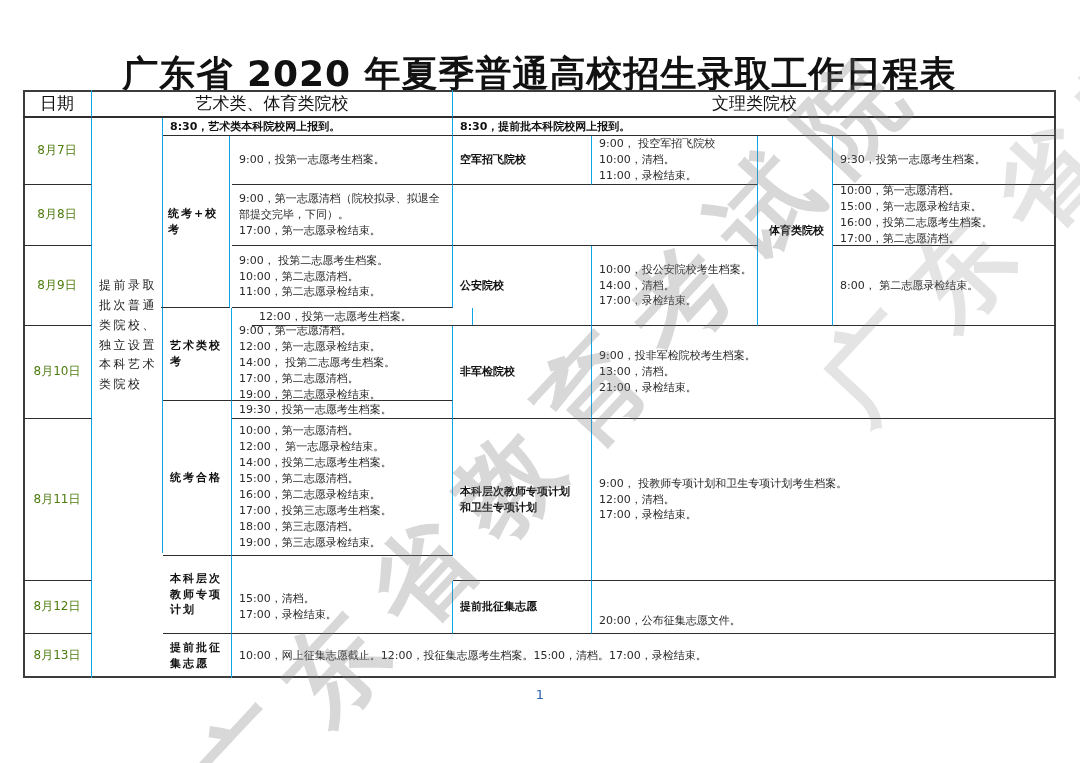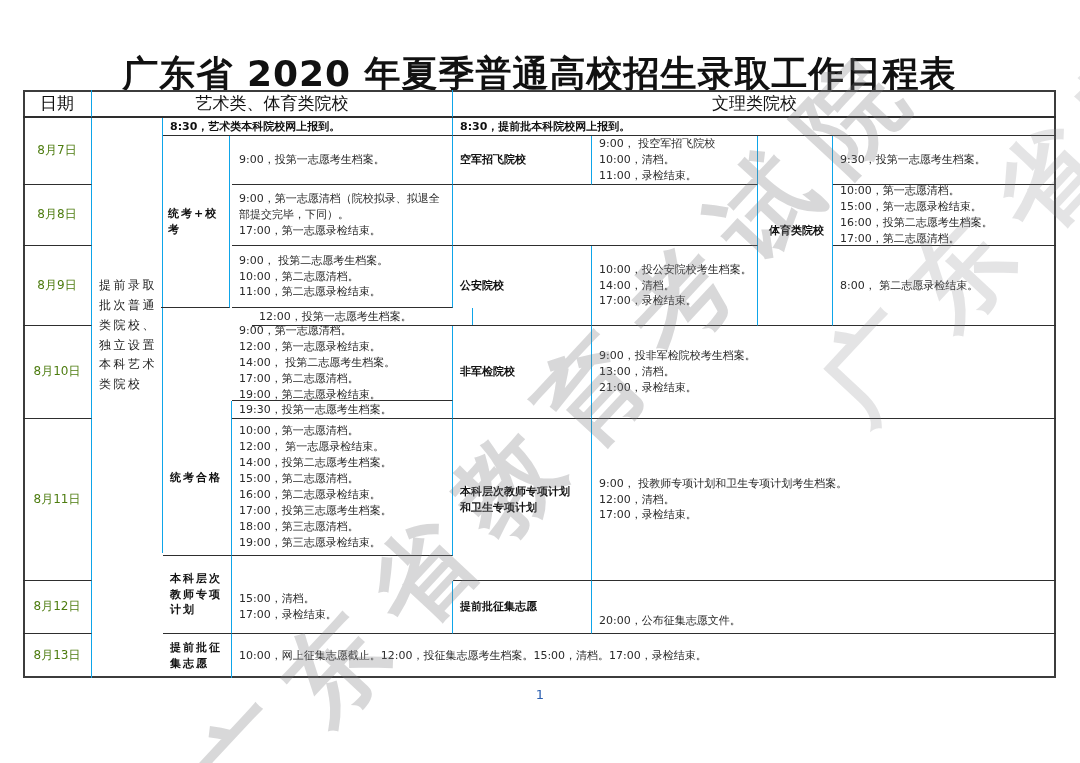--- a/index.html
+++ b/index.html
@@ -52,20 +52,21 @@
   <div class="c note eb" style="left:92px;top:118px;width:71px;height:435px;">提前录取批次普通类院校、独立设置本科艺术类院校</div>
 
   <div class="c lb topline" style="left:163px;top:118px;width:290px;height:18px;">8:30，艺术类本科院校网上报到。</div>
   <div class="c lb sp" style="left:161px;top:136px;width:69px;height:172px;">统考+校考</div>
   <div class="c" style="left:232px;top:136px;width:221px;height:49px;">9:00，投第一志愿考生档案。</div>
   <div class="c" style="left:232px;top:185px;width:221px;height:61px;">9:00，第一志愿清档（院校拟录、拟退全部提交完毕，下同）。
 17:00，第一志愿录检结束。</div>
   <div class="c" style="left:232px;top:246px;width:221px;height:62px;">9:00， 投第二志愿考生档案。
 10:00，第二志愿清档。
 11:00，第二志愿录检结束。</div>
+  <div class="c lb sp" style="left:163px;top:308px;width:69px;height:93px;">艺术类校考</div>
   <div class="c" style="left:232px;top:308px;width:221px;height:18px;margin-left:20px;">12:00，投第一志愿考生档案。</div>
   <div class="c" style="left:232px;top:326px;width:221px;height:75px;">9:00，第一志愿清档。
 12:00，第一志愿录检结束。
 14:00， 投第二志愿考生档案。
 17:00，第二志愿清档。
 19:00，第二志愿录检结束。</div>
   <div class="c lb sp" style="left:163px;top:401px;width:69px;height:155px;">统考合格</div>
   <div class="c" style="left:232px;top:401px;width:221px;height:18px;">19:30，投第一志愿考生档案。</div>
   <div class="c" style="left:232px;top:419px;width:221px;height:137px;">10:00，第一志愿清档。
 12:00， 第一志愿录检结束。

